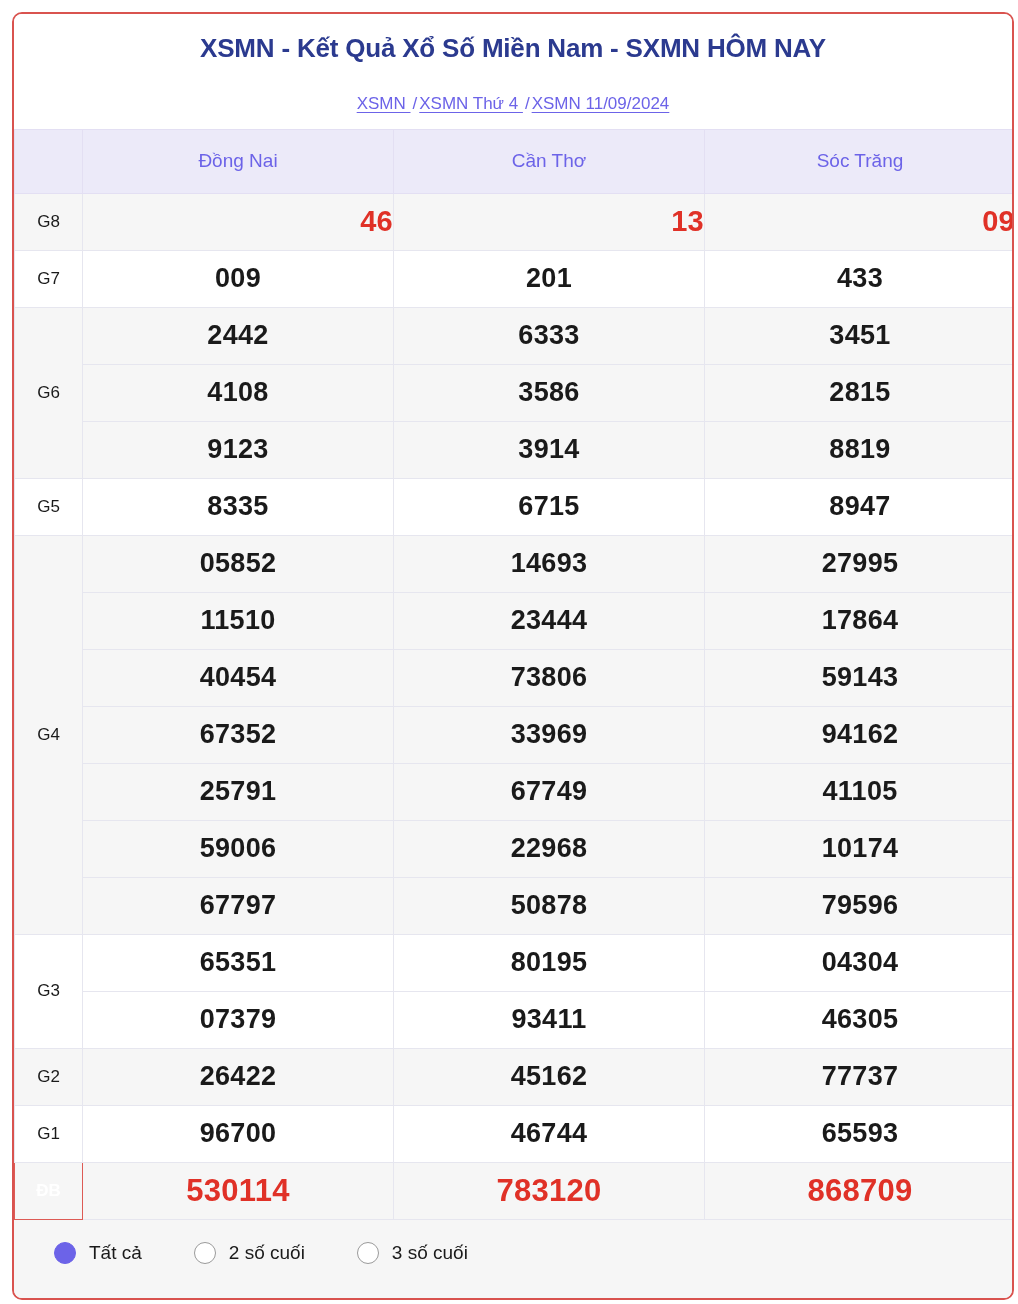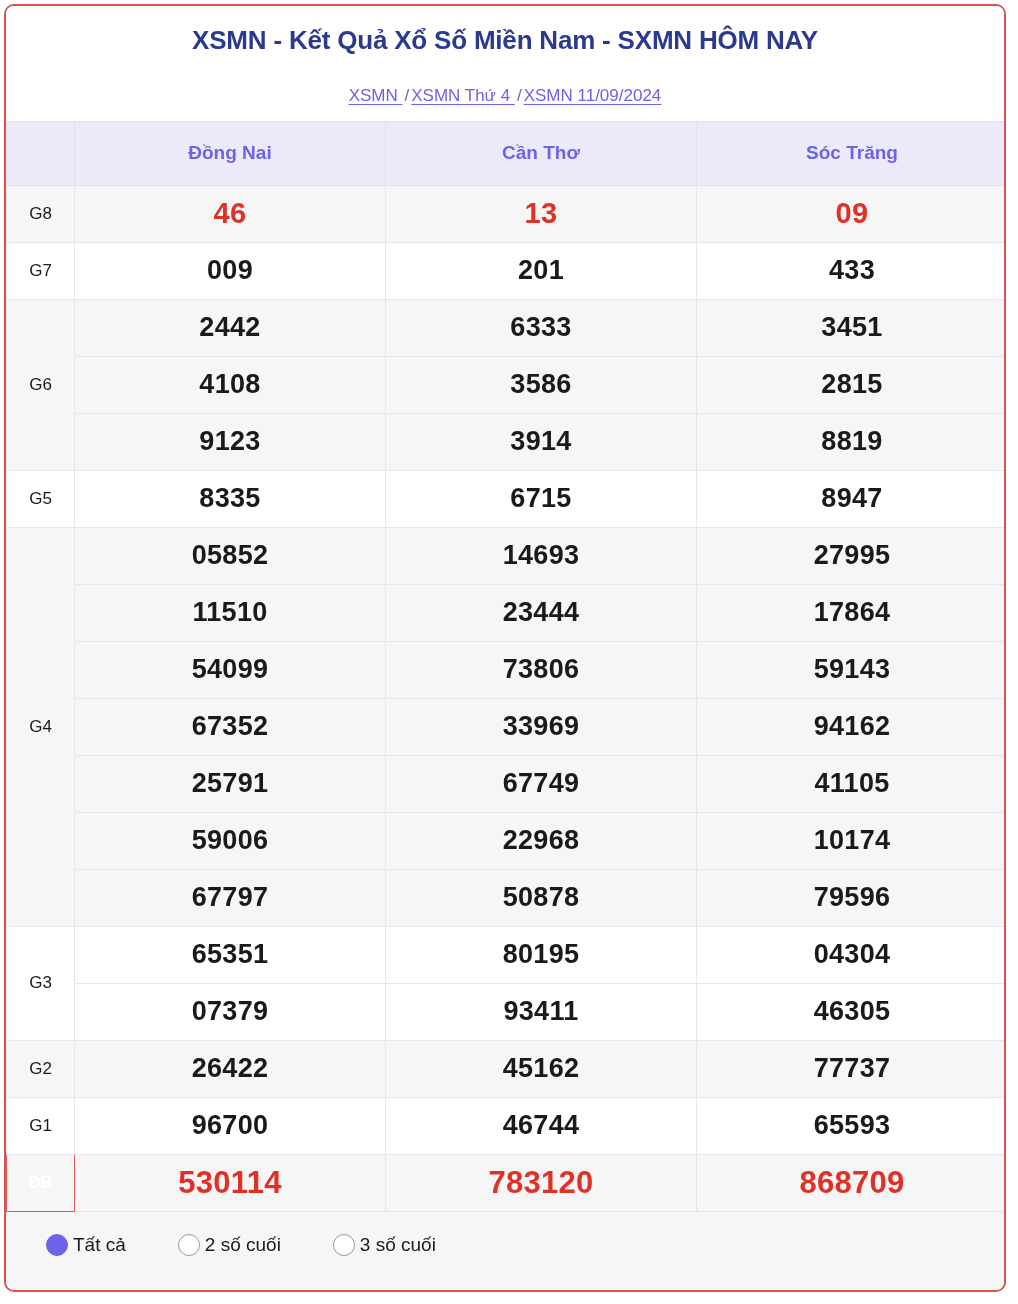--- a/index.html
+++ b/index.html
@@ -10,21 +10,21 @@
     height: 1304px;
     background: #ffffff;
     font-family: "Liberation Sans", sans-serif;
     -webkit-font-smoothing: antialiased;
   }
 
   .card {
     position: relative;
     width: 1018px;
     height: 932px;
-    padding: 4px;
+    padding: 12px;
     background: #ffffff;
   }
 
   .card-inner {
     width: 1002px;
     height: 1288px;
     border: 2px solid #d9534f;
     border-radius: 10px;
     background: #ffffff;
     overflow: hidden;
@@ -80,21 +80,21 @@
   .result-table td {
     border: 1px solid #e6e6ef;
     text-align: center;
     vertical-align: middle;
   }
 
   .head-row th {
     background: #eceaf9;
     color: #6c63e8;
     font-size: 19px;
-    font-weight: bold;
+    font-weight: normal;
     height: 64px;
     border-color: #e3dff3;
   }
 
   .head-row th.blank {
     background: #eceaf9;
   }
 
   .lbl {
     font-size: 17px;
@@ -113,20 +113,21 @@
 
   tr.band-gray td { background: #f6f6f6; }
   tr.band-white td { background: #ffffff; }
 
   td.lbl.band-gray-lbl { background: #f6f6f6; }
   td.lbl.band-white-lbl { background: #ffffff; }
   .r-std td { height: 57px; }
 
   .num.red {
     color: #e03127;
+    text-align: right;
   }
 
   .num.g8 {
     font-size: 29px;
   }
 
   .num.db {
     font-size: 31px;
     color: #e03127;
     margin-left: 11px;
@@ -170,21 +171,21 @@
     background: #ffffff;
     flex: 0 0 auto;
   }
 
   .radio-dot.checked {
     background: #6c63e8;
     border-color: #6c63e8;
   }
 
   .radio-label {
-    margin-left: 5px;
+    margin-left: 13px;
     font-size: 19px;
     color: #1a1a1a;
     white-space: nowrap;
   }
 </style>
 </head>
 <body>
 
 <div class="card">
   <div class="card-inner">
@@ -251,21 +252,21 @@
             <td class="num">05852</td>
             <td class="num">14693</td>
             <td class="num">27995</td>
           </tr>
           <tr class="r-std band-gray">
             <td class="num">11510</td>
             <td class="num">23444</td>
             <td class="num">17864</td>
           </tr>
           <tr class="r-std band-gray">
-            <td class="num">54099</td>
+            <td class="num">40454</td>
             <td class="num">73806</td>
             <td class="num">59143</td>
           </tr>
           <tr class="r-std band-gray">
             <td class="num">67352</td>
             <td class="num">33969</td>
             <td class="num">94162</td>
           </tr>
           <tr class="r-std band-gray">
             <td class="num">25791</td>

